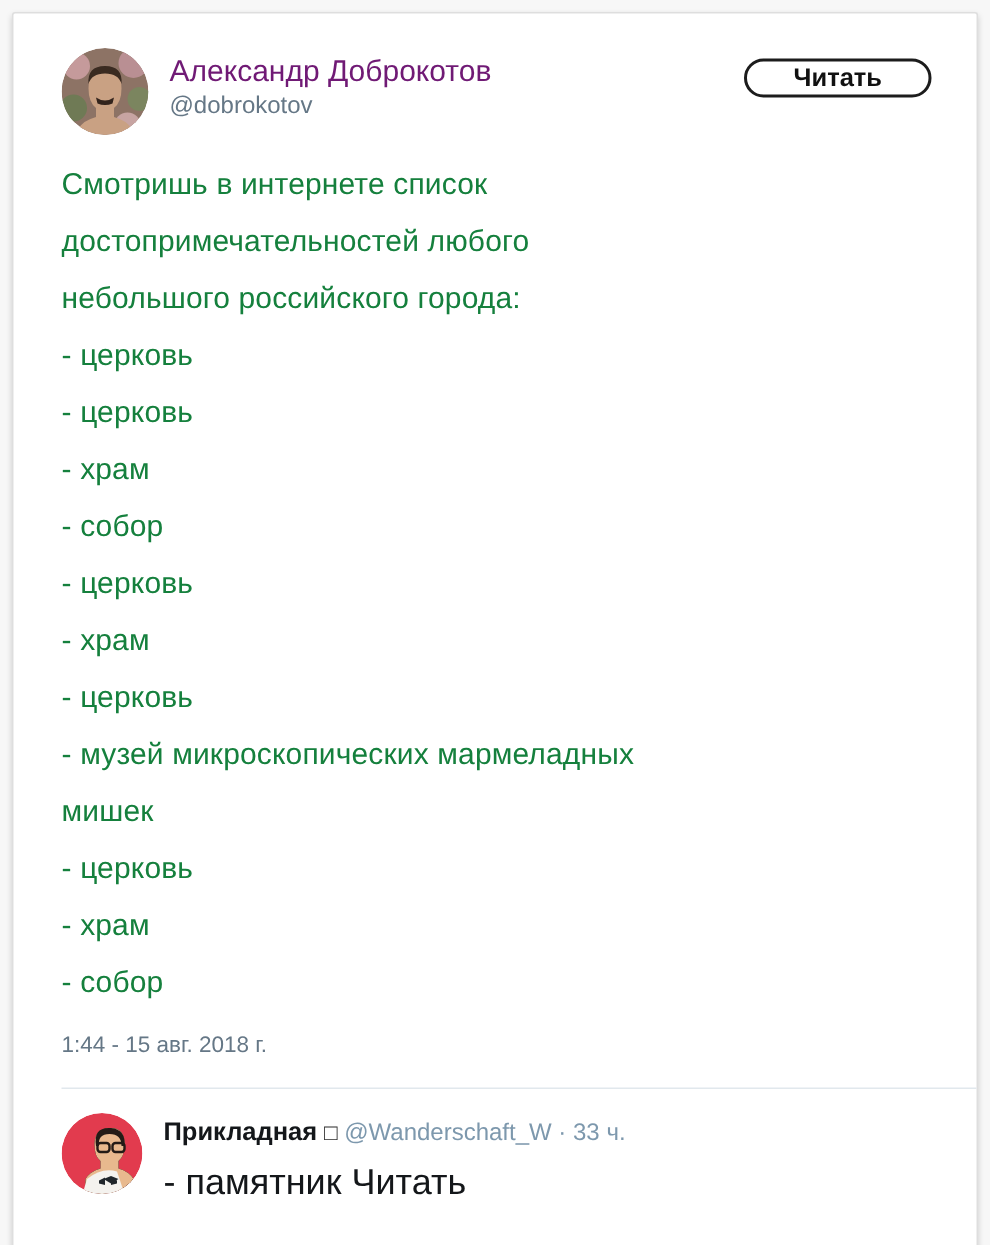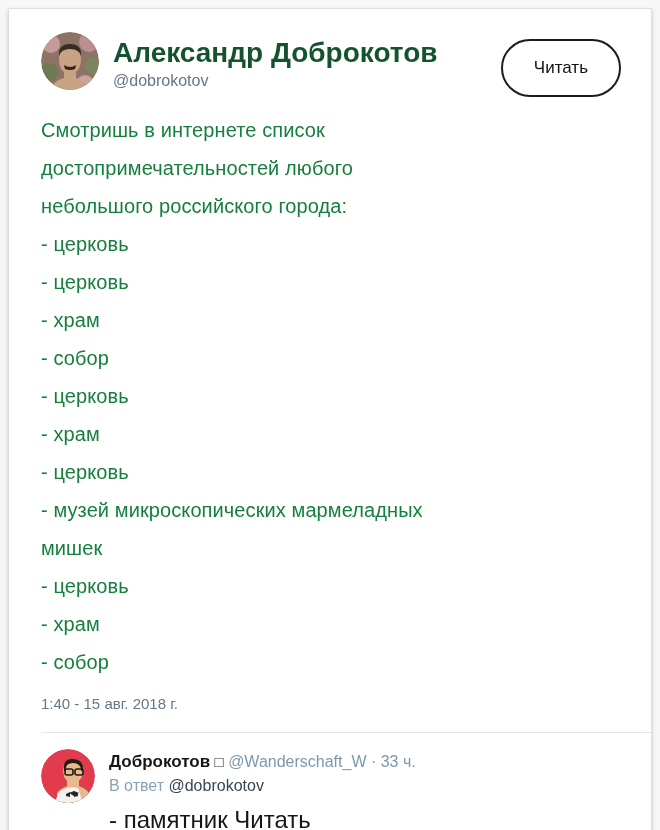--- a/index.html
+++ b/index.html
@@ -27,40 +27,40 @@
   }
   .avatar {
     width: 58px; height: 58px;
     border-radius: 50%;
     overflow: hidden;
     flex: 0 0 auto;
   }
   .avatar svg { display: block; width: 100%; height: 100%; }
   .author-block { margin-left: 14px; flex: 1 1 auto; padding-top: 4px; }
   .author-name {
-    font-size: 28px;
-    font-weight: bold;
-    color: #14532d;
+    font-size: 20px;
+    font-weight: normal;
+    color: #701a75;
     line-height: 1.2;
   }
   .author-handle {
     font-size: 16px;
     color: #657786;
     line-height: 1.4;
   }
   .follow-btn {
     flex: 0 0 auto;
     margin-top: 7px;
     background: #ffffff;
     border: 2px solid #1c1c1c;
     border-radius: 999px;
-    padding: 17px 31px;
+    padding: 1px 31px;
     font-family: "Liberation Sans", sans-serif;
     font-size: 17px;
-    font-weight: normal;
+    font-weight: bold;
     color: #111111;
     cursor: pointer;
   }
   
   .tweet-body {
     margin-top: 14px;
     font-size: 20px;
     line-height: 38px;
     color: #15803d;
     white-space: pre-line;
@@ -140,21 +140,21 @@
 - собор
 - церковь
 - храм
 - церковь
 - музей микроскопических мармеладных
 мишек
 - церковь
 - храм
 - собор</div>
 
-  <div class="tweet-timestamp">1:40 - 15 авг. 2018 г.</div>
+  <div class="tweet-timestamp">1:44 - 15 авг. 2018 г.</div>
 
   <hr class="separator">
 
   <div class="reply">
     <div class="avatar">
       <svg viewBox="0 0 54 54">
         <defs>
             <clipPath id="c2">
               <circle cx="27" cy="27" r="27"></circle>
             </clipPath>
@@ -167,25 +167,21 @@
           <rect x="24" y="20" width="8" height="6" rx="2" fill="none" stroke="#241b16" stroke-width="1.6"></rect>
           <rect x="34" y="20" width="8" height="6" rx="2" fill="none" stroke="#241b16" stroke-width="1.6"></rect>
           <path d="M17 44 q10 -8 20 -5 l5 15 -28 0z" fill="#f4f2ee"></path>
           <path d="M28 44 l5 -2 5 2 -5 3z" fill="#20262b"></path>
           <path d="M25 45 l4 -2 0 5 -4 -1z M37 45 l-4 -2 0 5 4 -1z" fill="#20262b"></path>
         </g>
       </svg>
     </div>
     <div class="reply-content">
       <div class="reply-meta">
-        <span class="reply-name">Доброкотов</span>
+        <span class="reply-name">Прикладная</span>
         <span class="reply-badge">□</span>
         <span class="reply-handle-line">@Wanderschaft_W · 33 ч.</span>
-      </div>
-      <div class="replying-to">
-        <span class="replying-to-label">В ответ</span>
-        <span class="replying-to-handle">@dobrokotov</span>
       </div>
       <div class="reply-body">- памятник Читать</div>
     </div>
   </div>
 
 </div>
 
 </body></html>

